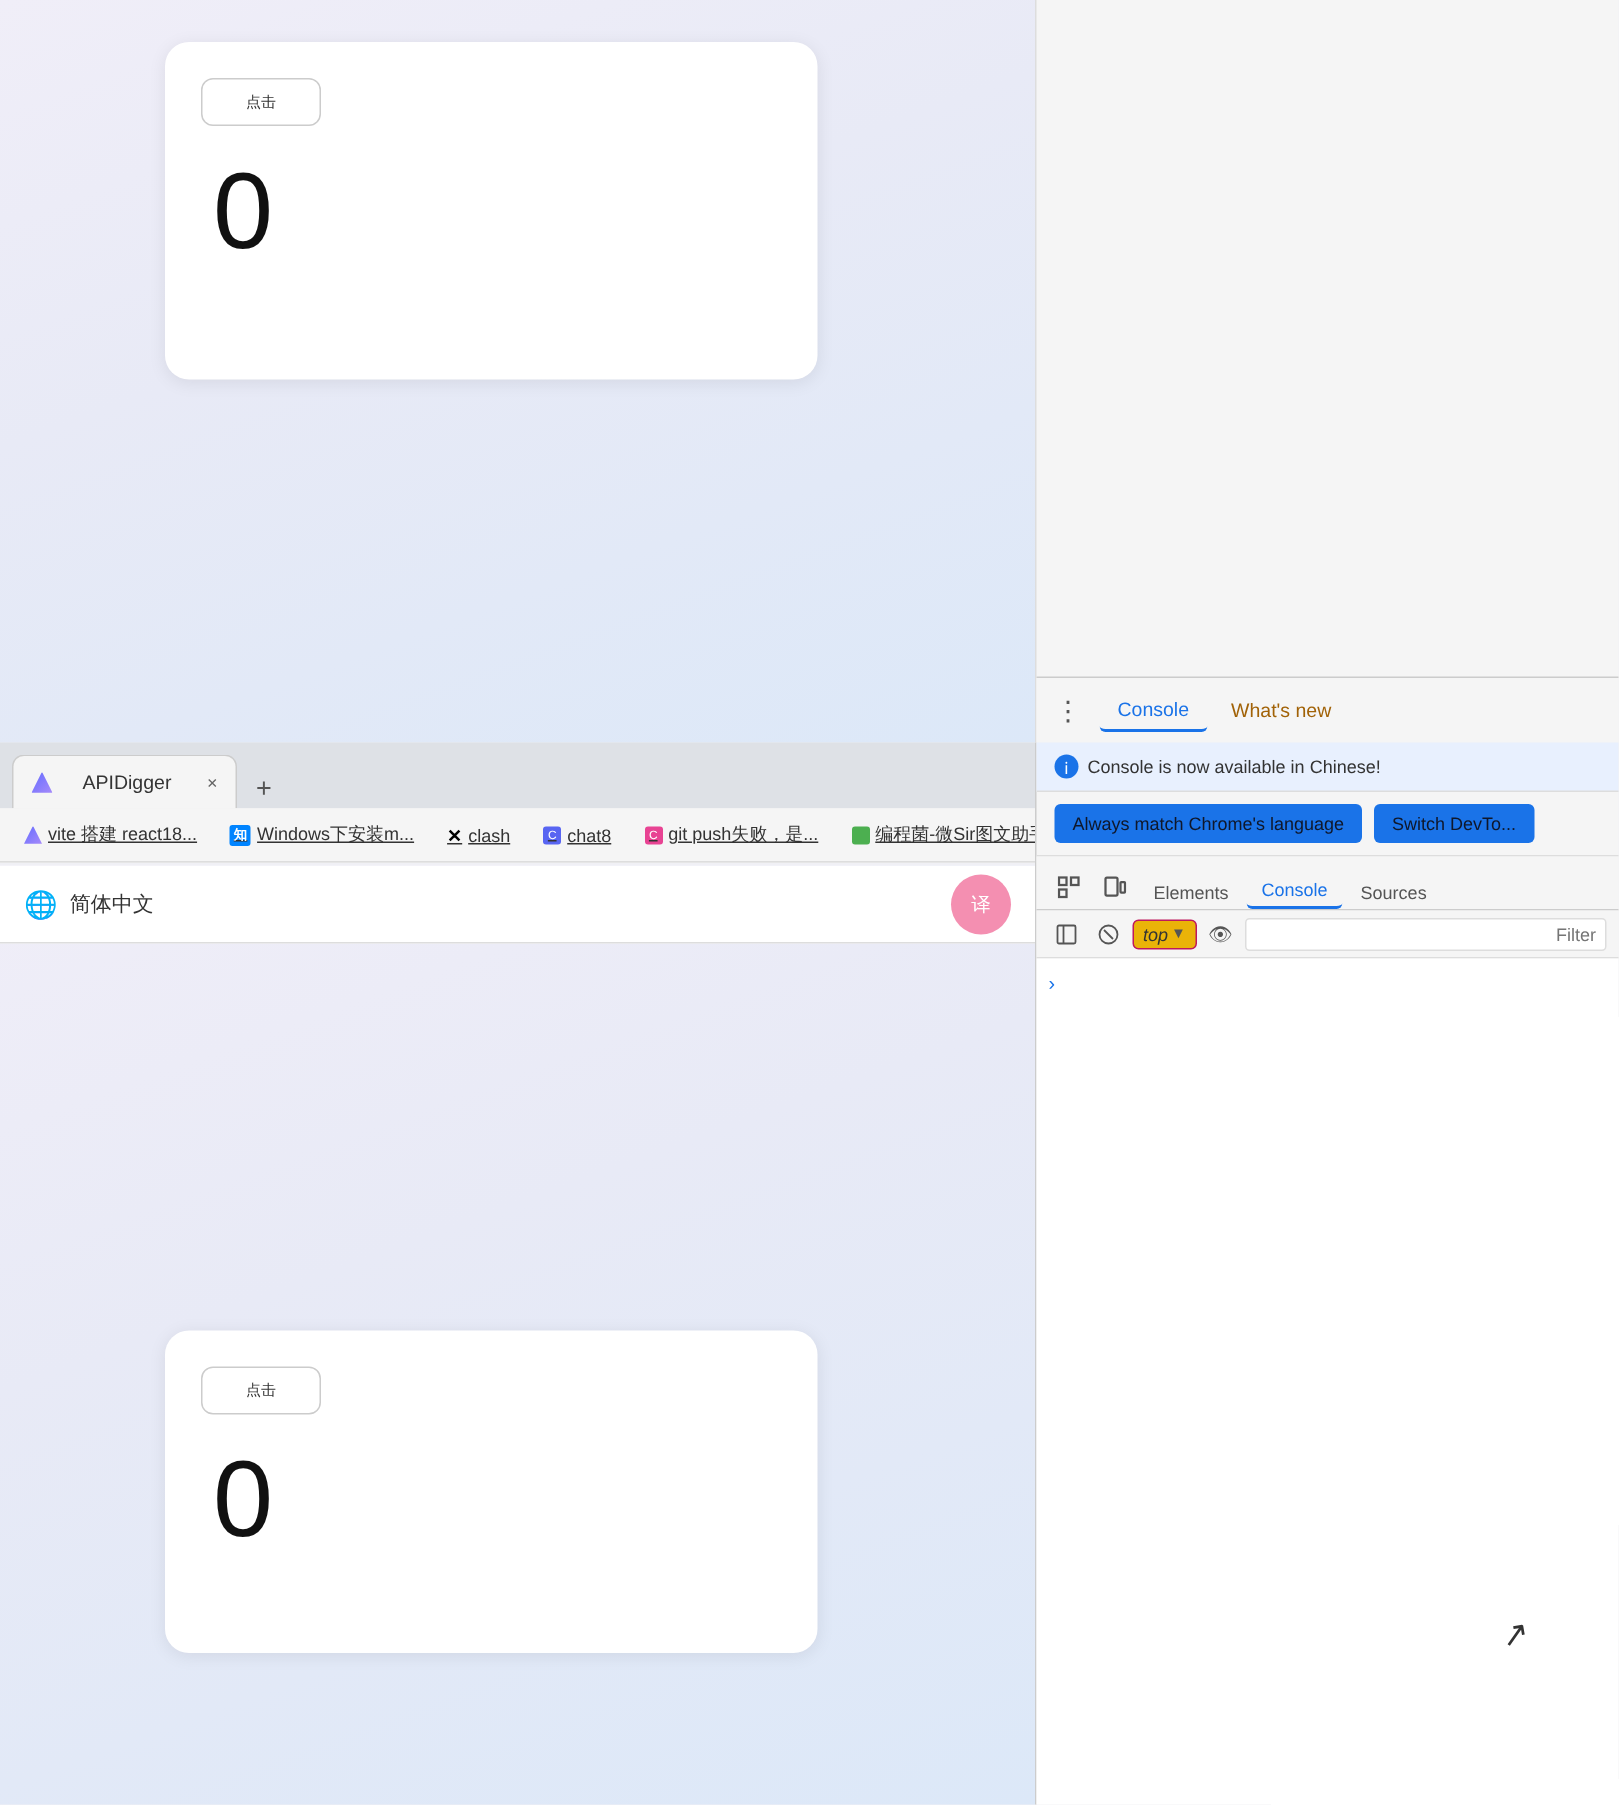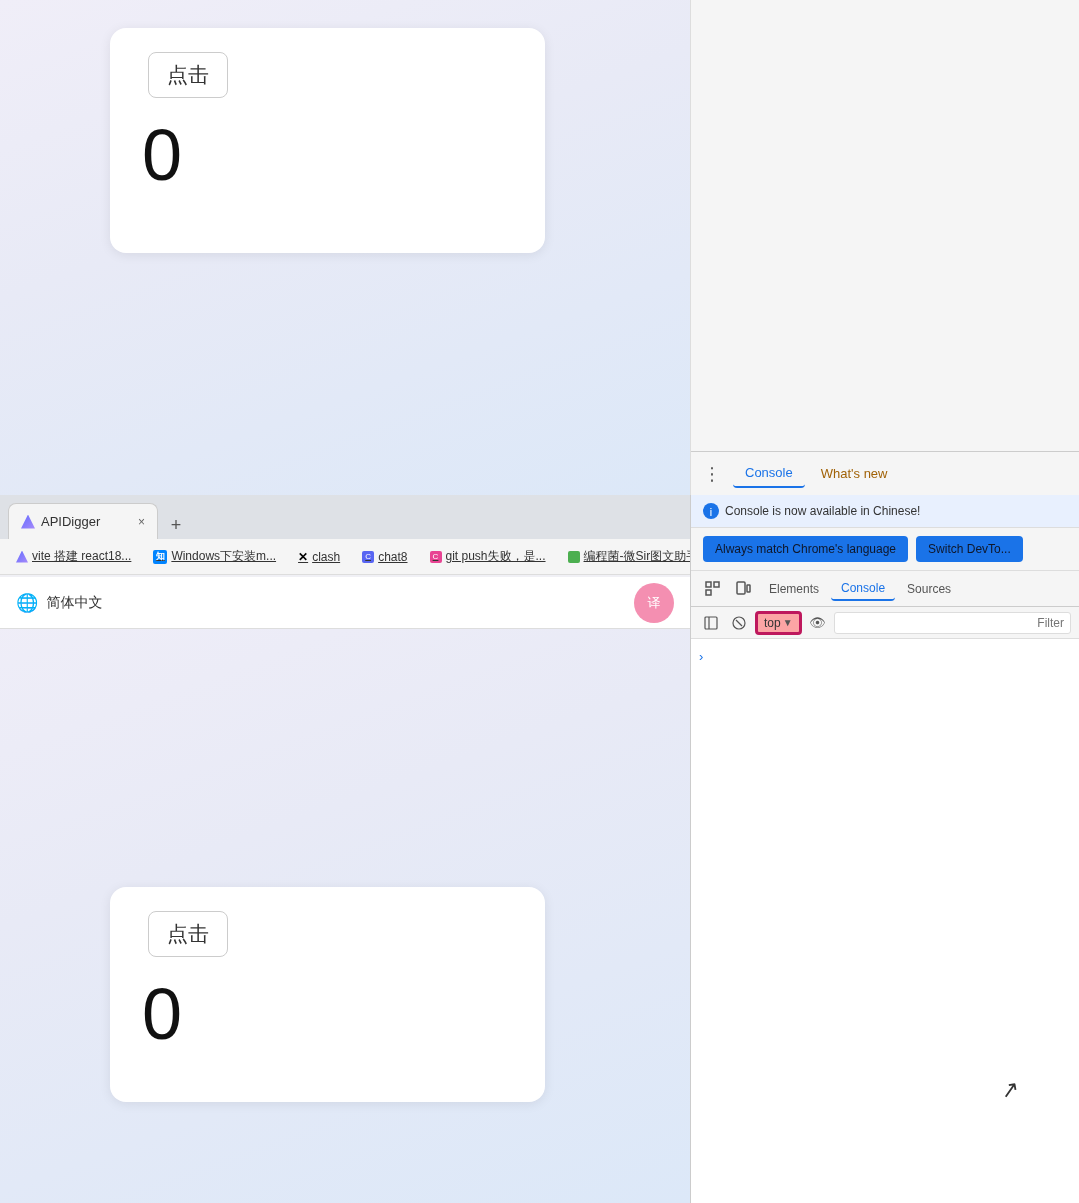--- a/index.html
+++ b/index.html
@@ -28,25 +28,24 @@
       padding: 24px;
     }
 
     .click-btn {
       display: inline-block;
       width: 80px;
       padding: 8px 16px;
       border: 1.5px solid #ccc;
       border-radius: 8px;
       background: white;
-      font-size: 21px;
+      font-size: 10px;
       color: #333;
       text-align: center;
       cursor: pointer;
-      margin-left: 14px;
     }
 
     .counter-display {
       font-size: 72px;
       font-weight: 400;
       color: #111;
       margin-top: 16px;
       margin-left: 8px;
     }
 
@@ -200,21 +199,21 @@
       color: #0f172a;
       border: none;
       border-radius: 4px;
       padding: 6px 12px;
       font-size: 12px;
       cursor: pointer;
     }
 
     .devtools-panel-tabs {
       display: flex;
-      align-items: center;
+      align-items: flex-end;
       height: 36px;
       border-bottom: 1px solid #ccc;
       background: #f5f5f5;
       padding: 0 8px;
       gap: 2px;
     }
 
     .panel-icon-btn {
       width: 28px; height: 28px;
       display: flex; align-items: center; justify-content: center;
@@ -253,26 +252,27 @@
       font-size: 13px;
       color: #555;
       cursor: pointer;
     }
 
     .top-dropdown {
       display: flex;
       align-items: center;
       gap: 2px;
       padding: 2px 6px;
-      border: 3px solid #be185d;
-      border-radius: 4px;
-      background: #fca5a5;
+      border: 1px solid #be185d;
+      border-radius: 4px;
+      background: #eab308;
       font-size: 12px;
       color: #333;
       cursor: pointer;
+      font-style: italic;
     }
 
     .eye-icon { font-size: 13px; color: #555; }
 
     .filter-input {
       flex: 1;
       height: 22px;
       border: 1px solid #ddd;
       border-radius: 3px;
       padding: 0 6px;
@@ -321,21 +321,21 @@
 <div class="devtools-top">
   <div class="devtools-tabs-top">
     <span class="devtools-menu-icon">⋮</span>
     <div class="devtools-tab-item active">Console</div>
     <div class="devtools-tab-item">What's new</div>
   </div>
 </div>
 
 <div style="position:absolute;top:495px;left:0;width:690px;height:44px;background:#dee1e6;display:flex;align-items:flex-end;padding:0 8px;gap:4px;">
 
-  <div style="display:flex;align-items:center;height:36px;padding:0 12px;background:#f5f5f5;border-radius:8px 8px 0 0;font-size:13px;color:#333;gap:6px;min-width:150px;border-top:1px solid #ccc;border-left:1px solid #ccc;border-right:1px solid #ccc;">
+  <div style="display:flex;align-items:center;height:36px;padding:0 12px;background:#f5f5f5;border-radius:8px 8px 0 0;font-size:13px;color:#333;gap:20px;min-width:150px;border-top:1px solid #ccc;border-left:1px solid #ccc;border-right:1px solid #ccc;">
 
     <span style="width:14px;height:14px;display:inline-block;background:linear-gradient(135deg,#646cff,#a78bfa);clip-path:polygon(50% 0%,0% 100%,100% 100%);"></span>
     <span>APIDigger</span>
     <span style="margin-left:auto;font-size:12px;color:#666;cursor:pointer;">×</span>
   </div>
   <div style="width:28px;height:28px;display:flex;align-items:center;justify-content:center;font-size:18px;color:#555;cursor:pointer;">+</div>
 </div>
 
 <div style="position:absolute;top:539px;left:0;width:690px;height:36px;background:#f5f5f5;display:flex;align-items:center;padding:0 10px;gap:8px;border-bottom:1px solid #ddd;">
   <div style="width:28px;height:28px;display:flex;align-items:center;justify-content:center;font-size:16px;color:#aaa;cursor:pointer;">←</div>

